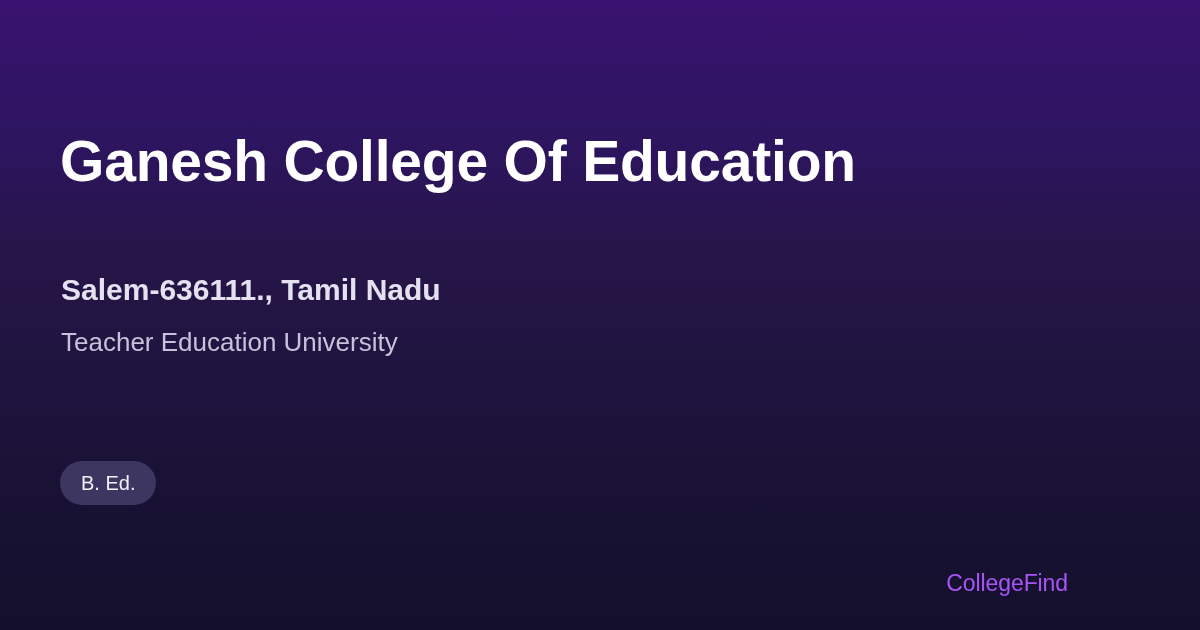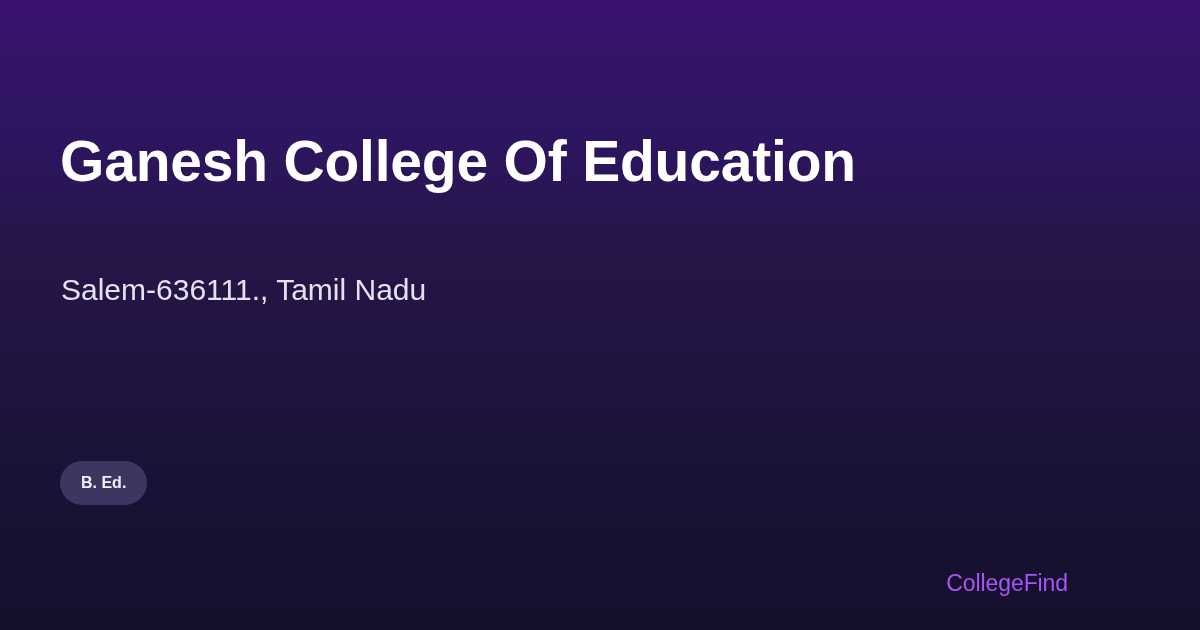--- a/index.html
+++ b/index.html
@@ -52,21 +52,21 @@
     white-space: nowrap;
   }
 
   .location-line {
     position: absolute;
     left: 1px;
     top: 272px;
     margin: 0;
     font-size: 30px;
     line-height: 36px;
-    font-weight: normal;
+    font-weight: bold;
     color: #e4e2f0;
     white-space: nowrap;
   }
 
   .category-line {
     position: absolute;
     left: 1px;
     top: 326px;
     margin: 0;
     font-size: 26px;
@@ -88,23 +88,23 @@
 
   .tag-chip {
     display: inline-flex;
     align-items: center;
     justify-content: center;
     height: 44px;
     padding: 0 21px;
     border-radius: 22px;
     background: #3c3661;
     color: #f1f0f7;
-    font-size: 16px;
+    font-size: 20px;
     line-height: 44px;
-    font-weight: bold;
+    font-weight: normal;
     white-space: nowrap;
   }
 
   .brand-logo {
     position: absolute;
     right: 132px;
     top: 568px;
     margin: 0;
     font-size: 23px;
     line-height: 30px;
@@ -118,20 +118,21 @@
 <body>
 
 <div class="og-card">
 
   <div class="content">
 
     <h1 class="college-title">Ganesh College Of Education</h1>
 
     <p class="location-line">Salem-636111., Tamil Nadu</p>
 
+    <p class="category-line">Teacher Education University</p>
 
     <div class="tag-row">
       <span class="tag-chip">B. Ed.</span>
     </div>
 
   </div>
 
   <div class="brand-logo">CollegeFind</div>
 
 </div>

